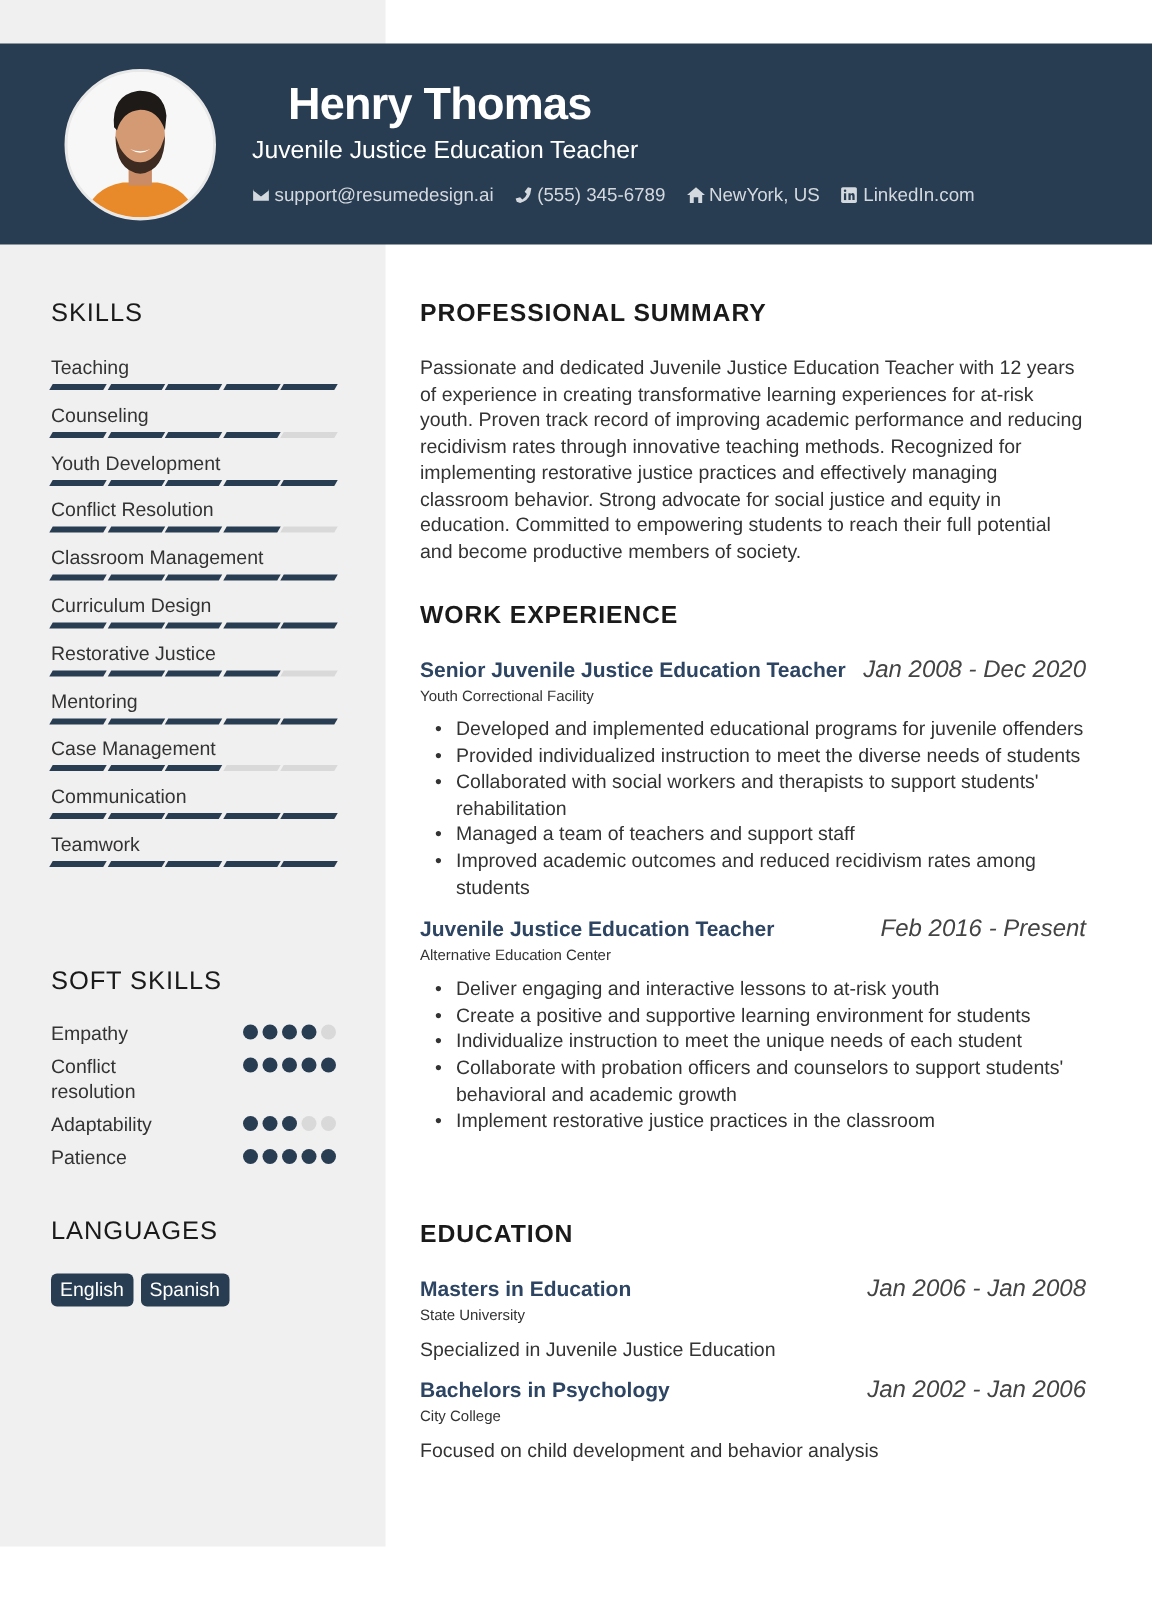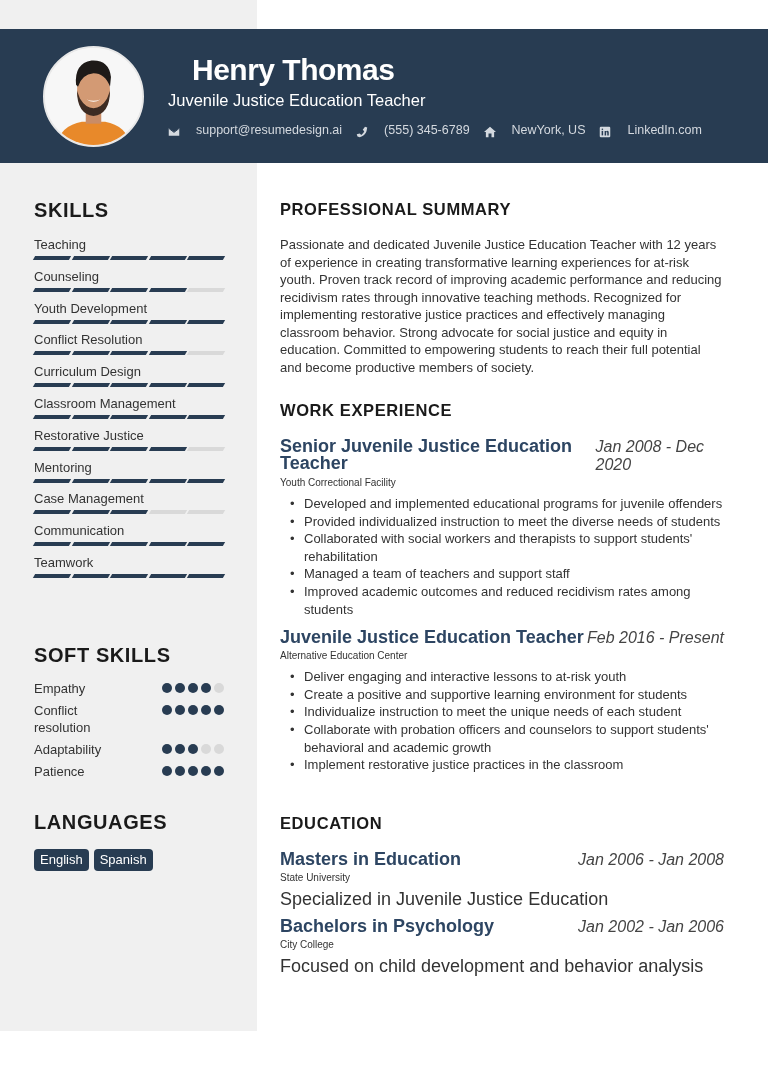--- a/index.html
+++ b/index.html
@@ -7,24 +7,24 @@
   body { position: relative; font-family: "Liberation Sans", "DejaVu Sans", sans-serif; color: #333; overflow: hidden; }
 
   .sidebar-bg { position: absolute; left: 0; top: 0; width: 257px; height: 1031px; background: #f0f0f0; }
 
   .header { position: absolute; left: 0; top: 29px; width: 768px; height: 134px; background: #283c52; }
   .photo { position: absolute; left: 43px; top: 46px; width: 101px; height: 101px; border-radius: 50%; background: #f7f7f7; overflow: hidden; border: 2px solid #e8e8e8; }
   .photo svg { width: 100%; height: 100%; display: block; }
   .name { position: absolute; left: 168px; top: 52px; font-size: 30px; font-weight: bold; color: #ffffff; letter-spacing: -0.5px; line-height: 36px; margin-left: 24px; }
   .job-title { position: absolute; left: 168px; top: 90px; font-size: 16.5px; color: #ffffff; line-height: 20px; }
   .contacts { position: absolute; left: 168px; top: 122px; display: flex; gap: 14px; font-size: 12.5px; color: #d4d9df; line-height: 16px; }
-  .contact { display: flex; align-items: flex-end; gap: 16px; white-space: nowrap; }
+  .contact { display: flex; align-items: center; gap: 3px; white-space: nowrap; }
   .contact svg { width: 12px; height: 12px; fill: #d4d9df; }
 
-  .sb-heading { position: absolute; left: 34px; font-size: 20px; font-weight: bold; color: #1a1a1a; letter-spacing: 0.6px; }
+  .sb-heading { position: absolute; left: 34px; font-size: 17px; font-weight: normal; color: #1a1a1a; letter-spacing: 0.6px; }
   .skills { position: absolute; left: 34px; top: 237px; width: 190px; }
   .skill { height: 31.8px; }
   .skill-label { font-size: 13px; color: #333; line-height: 15px; }
   .bars { display: flex; gap: 3px; margin-top: 4px; }
   .bar { width: 35.5px; height: 4px; transform: skewX(-30deg); background: #d9d9d9; }
   .bar.on { background: #283c52; }
 
   .soft { position: absolute; left: 34px; top: 680px; width: 190px; }
   .soft-row { display: flex; justify-content: space-between; font-size: 13px; color: #333; line-height: 17px; margin-bottom: 5px; }
   .soft-row .lbl { width: 100px; }
@@ -34,27 +34,27 @@
 
   .langs { position: absolute; left: 34px; top: 849px; display: flex; gap: 5px; justify-content: space-between; }
   .lang { background: #283c52; color: #fff; font-size: 13px; padding: 3px 6px; border-radius: 4px; line-height: 16px; }
 
   .main { position: absolute; left: 280px; width: 444px; }
   .m-heading { font-size: 16.5px; font-weight: bold; color: #1a1a1a; letter-spacing: 0.6px; line-height: 20px; }
   .summary { font-size: 13px; line-height: 17.5px; color: #333; }
 
   .job { position: relative; }
   .job-head { display: flex; justify-content: space-between; align-items: baseline; }
-  .role { font-size: 18px; font-weight: bold; color: #2d4562; line-height: 17px; }
+  .role { font-size: 14px; font-weight: bold; color: #2d4562; line-height: 17px; }
   .dates { font-size: 16px; font-style: italic; color: #444; }
   .org { font-size: 10px; color: #333; line-height: 17px; }
   ul.bullets { list-style: none; margin-top: 4px; }
   ul.bullets li { position: relative; padding-left: 24px; font-size: 13px; line-height: 17.6px; color: #333; }
   ul.bullets li::before { content: "•"; position: absolute; left: 10px; top: 0; color: #333; }
-  .edu-desc { font-size: 18px; color: #333; line-height: 17px; margin-top: 5px; }
+  .edu-desc { font-size: 13px; color: #333; line-height: 17px; margin-top: 5px; }
 </style>
 </head>
 <body>
 
 <div class="sidebar-bg"></div>
 
 <div class="header"></div>
 <div class="photo">
   <svg viewBox="0 0 100 100">
     <rect width="100" height="100" fill="#f7f7f7"></rect>
@@ -135,31 +135,31 @@
       <div class="skill-label">Conflict Resolution</div>
       <div class="bars">
         <div class="bar on"></div>
         <div class="bar on"></div>
         <div class="bar on"></div>
         <div class="bar on"></div>
         <div class="bar"></div>
       </div>
     </div>
     <div class="skill">
+      <div class="skill-label">Classroom Management</div>
+      <div class="bars">
+        <div class="bar on"></div>
+        <div class="bar on"></div>
+        <div class="bar on"></div>
+        <div class="bar on"></div>
+        <div class="bar on"></div>
+      </div>
+    </div>
+    <div class="skill">
       <div class="skill-label">Curriculum Design</div>
-      <div class="bars">
-        <div class="bar on"></div>
-        <div class="bar on"></div>
-        <div class="bar on"></div>
-        <div class="bar on"></div>
-        <div class="bar on"></div>
-      </div>
-    </div>
-    <div class="skill">
-      <div class="skill-label">Classroom Management</div>
       <div class="bars">
         <div class="bar on"></div>
         <div class="bar on"></div>
         <div class="bar on"></div>
         <div class="bar on"></div>
         <div class="bar on"></div>
       </div>
     </div>
     <div class="skill">
       <div class="skill-label">Restorative Justice</div>

